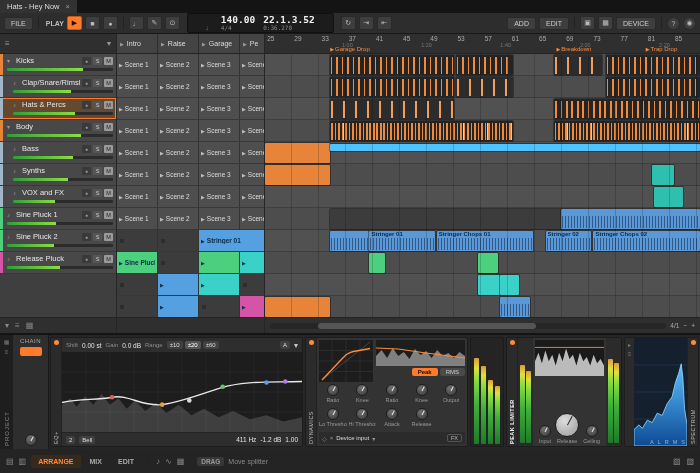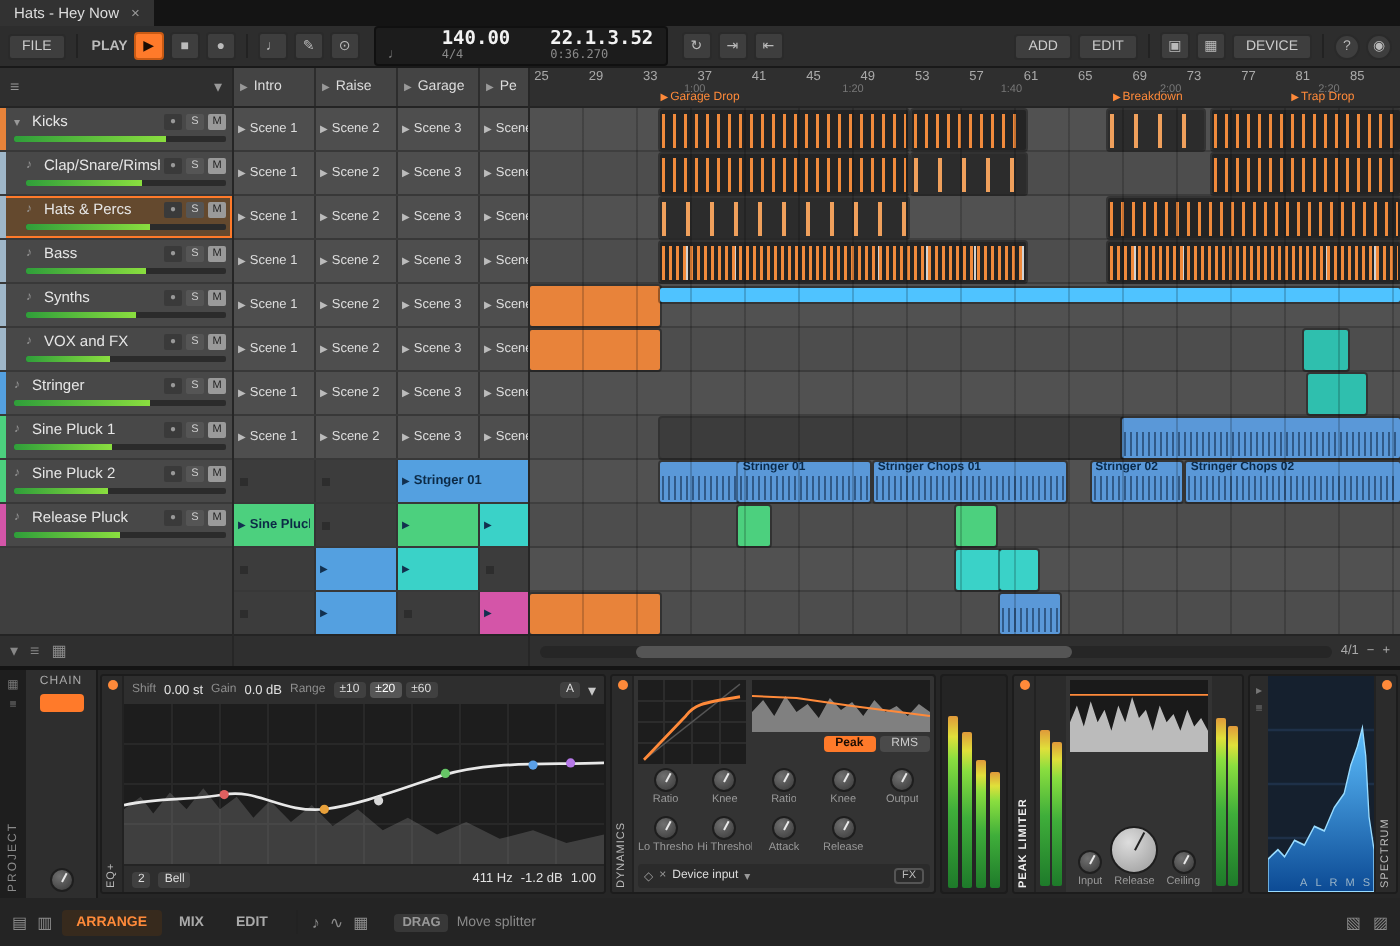--- a/index.html
+++ b/index.html
@@ -9,21 +9,21 @@
 .titlebar{height:13px;background:#141414;display:flex;flex:none}
 .doc-tab{background:#323232;display:flex;align-items:center;gap:6px;padding:0 7px;font-size:7.5px;color:#ddd}
 .tab-close{color:#999;cursor:pointer}
 
 .toolbar{height:21px;background:#2d2d2d;border-bottom:1px solid #191919;display:flex;align-items:center;gap:3px;padding:0 4px;flex:none}
 .tb-btn{background:#3e3e3e;border:1px solid #2a2a2a;border-radius:2px;color:#ccc;font-size:7px;padding:2px 6px;font-family:inherit;cursor:pointer}
 .icon-btn{width:15px;height:14px;background:#3e3e3e;border:1px solid #2a2a2a;border-radius:2px;color:#bbb;font-size:7px;display:flex;align-items:center;justify-content:center;cursor:pointer}
 .icon-btn.play{background:#ff7a2a;color:#1c0d03;border-color:#c85a14}
 .play-label{font-size:7px;font-weight:bold;color:#bbb;margin-left:2px}
 .sep{width:1px;height:12px;background:#222;margin:0 2px}
-.display{background:#1c1c1c;border:1px solid #101010;border-radius:2px;display:flex;align-items:flex-end;gap:20px;padding:1px 6px;margin:0 4px}
+.display{background:#1c1c1c;border:1px solid #101010;border-radius:2px;display:flex;align-items:flex-end;gap:8px;padding:1px 18px;margin:0 4px}
 .disp-big{font-family:"DejaVu Sans Mono",monospace;font-size:9.5px;font-weight:bold;color:#f2f2f2;line-height:1.05}
 .disp-small{font-size:6px;color:#8a8a8a;font-family:"DejaVu Sans Mono",monospace}
 .disp-ico{font-size:7px;color:#777}
 .tb-right{margin-left:auto;display:flex;align-items:center;gap:3px}
 .round-btn{width:13px;height:13px;border-radius:50%;background:#3e3e3e;border:1px solid #2a2a2a;color:#bbb;font-size:7px;display:flex;align-items:center;justify-content:center;cursor:pointer}
 
 .main{flex:none;height:300px;display:flex;background:#4a4a4a;border-bottom:1px solid #141414}
 .tracklist{width:117px;flex:none;display:flex;flex-direction:column;background:#3f3f3f;border-right:1px solid #262626}
 .tl-header{height:20px;flex:none;background:#2f2f2f;border-bottom:1px solid #242424;display:flex;align-items:center;gap:5px;padding:0 5px;color:#999}
 .tl-footer{height:16px;flex:none;background:#2f2f2f;border-top:1px solid #242424;display:flex;align-items:center;gap:6px;padding:0 5px;color:#888}
@@ -271,20 +271,35 @@
          <span class="t-ctrl arm">●</span>
          <span class="t-ctrl sbtn">S</span>
          <span class="t-ctrl mbtn">M</span>
        </div>
        <div class="t-meter">
                 <i style="width:62%"></i>
               </div>
      </div>
    </div>
           <div class="track">
+     <span class="strip" style="background:#e8833a"></span>
+     <div class="t-body" style="padding-left:4px">
+       <div class="t-top">
+         <span class="t-icon">▾</span>
+         <span class="t-name">Body</span>
+         <span class="t-ctrl arm">●</span>
+         <span class="t-ctrl sbtn">S</span>
+         <span class="t-ctrl mbtn">M</span>
+       </div>
+       <div class="t-meter">
+                <i style="width:70%"></i>
+              </div>
+     </div>
+   </div>
+          <div class="track">
      <span class="strip" style="background:#9fb7c9"></span>
      <div class="t-body" style="padding-left:10px">
        <div class="t-top">
          <span class="t-icon">♪</span>
          <span class="t-name">Bass</span>
          <span class="t-ctrl arm">●</span>
          <span class="t-ctrl sbtn">S</span>
          <span class="t-ctrl mbtn">M</span>
        </div>
        <div class="t-meter">
@@ -312,35 +327,20 @@
      <div class="t-body" style="padding-left:10px">
        <div class="t-top">
          <span class="t-icon">♪</span>
          <span class="t-name">VOX and FX</span>
          <span class="t-ctrl arm">●</span>
          <span class="t-ctrl sbtn">S</span>
          <span class="t-ctrl mbtn">M</span>
        </div>
        <div class="t-meter">
                 <i style="width:42%"></i>
-              </div>
-     </div>
-   </div>
-          <div class="track">
-     <span class="strip" style="background:#54a0e0"></span>
-     <div class="t-body" style="padding-left:4px">
-       <div class="t-top">
-         <span class="t-icon">♪</span>
-         <span class="t-name">Stringer</span>
-         <span class="t-ctrl arm">●</span>
-         <span class="t-ctrl sbtn">S</span>
-         <span class="t-ctrl mbtn">M</span>
-       </div>
-       <div class="t-meter">
-                <i style="width:64%"></i>
               </div>
      </div>
    </div>
           <div class="track">
      <span class="strip" style="background:#4cd07e"></span>
      <div class="t-body" style="padding-left:4px">
        <div class="t-top">
          <span class="t-icon">♪</span>
          <span class="t-name">Sine Pluck 1</span>
          <span class="t-ctrl arm">●</span>

